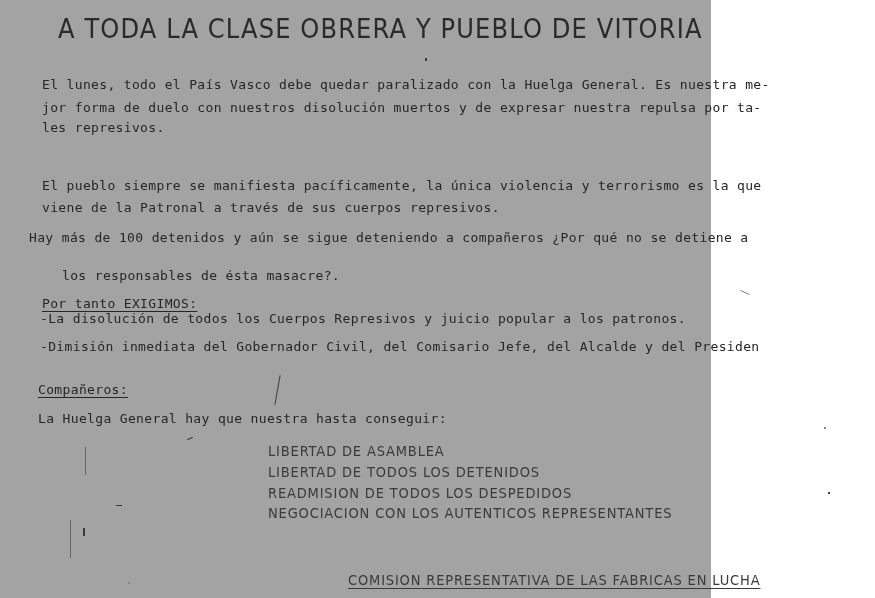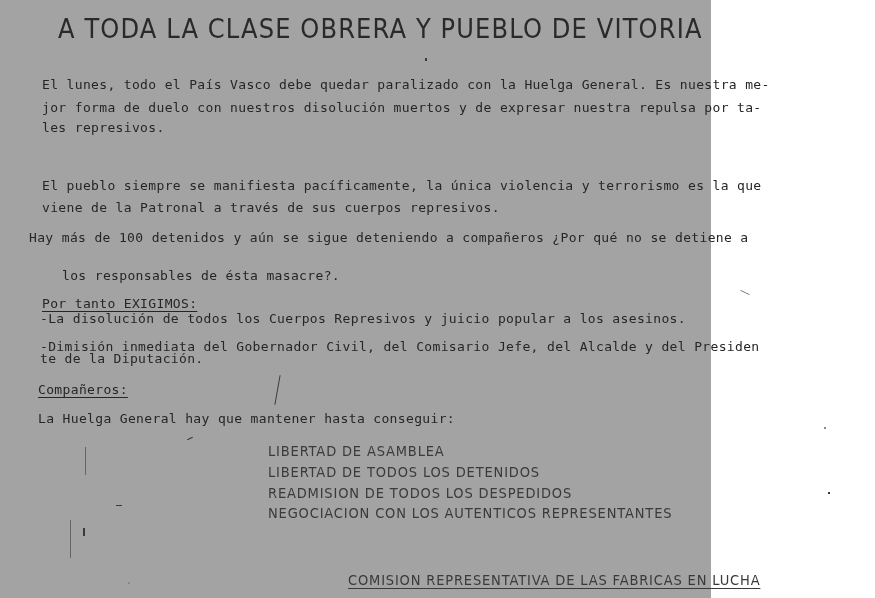--- a/index.html
+++ b/index.html
@@ -37,27 +37,26 @@
 
 
   <div class="line" style="left:42px; top:200px;">viene de la Patronal a través de sus cuerpos represivos.</div>
   <div class="line" style="left:42px; top:178px;">El pueblo siempre se manifiesta pacíficamente, la única violencia y terrorismo es la que</div>
 
   <div class="line" style="left:29px; top:230px;">Hay más de 100 detenidos y aún se sigue deteniendo a compañeros ¿Por qué no se detiene a</div>
   <div class="line" style="left:42px; top:268px;margin-left:20px;">los responsables de ésta masacre?.</div>
 
   <div class="line u" style="left:42px; top:296px;">Por tanto EXIGIMOS:</div>
 
-  <div class="line" style="left:40px; top:311px;">-La disolución de todos los Cuerpos Represivos y juicio popular a los asesinos.</div>
+  <div class="line" style="left:40px; top:311px;">-La disolución de todos los Cuerpos Represivos y juicio popular a los patronos.</div>
   <div class="line" style="left:40px; top:331px;margin-top:8px;">-Dimisión inmediata del Gobernador Civil, del Comisario Jefe, del Alcalde y del Presiden</div>
-  <div class="line" style="left:40px; top:351px;"> te de la Diputación.</div>
 
   <div class="line u" style="left:38px; top:382px;">Compañeros:</div>
 
-  <div class="line" style="left:38px; top:411px;">La Huelga General hay que mantener hasta conseguir:</div>
+  <div class="line" style="left:38px; top:411px;">La Huelga General hay que nuestra hasta conseguir:</div>
 
   <div class="caps" style="left:268px; top:443px;">LIBERTAD DE ASAMBLEA</div>
   <div class="caps" style="left:268px; top:464px;">LIBERTAD DE TODOS LOS DETENIDOS</div>
   <div class="caps" style="left:268px; top:485px;">READMISION DE TODOS LOS DESPEDIDOS</div>
   <div class="caps" style="left:268px; top:505px;">NEGOCIACION CON LOS AUTENTICOS REPRESENTANTES</div>
 
   <div class="caps u" style="left:348px; top:572px;">COMISION REPRESENTATIVA DE LAS FABRICAS EN LUCHA</div>
 
   <div class="speck" style="left:277px; top:375px; width:1px; height:30px; transform:rotate(10deg);"></div>
   <div class="speck" style="left:85px; top:447px; width:1px; height:28px; background:#666;"></div>

